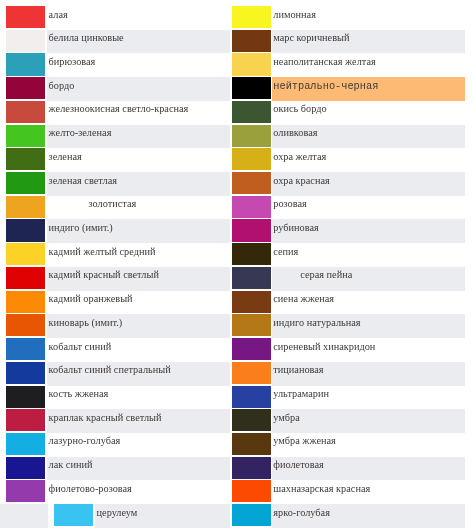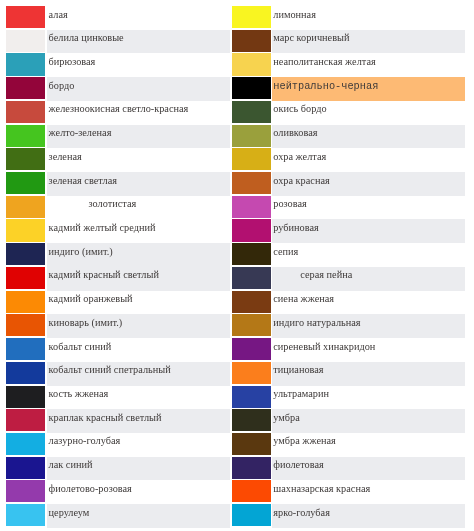--- a/index.html
+++ b/index.html
@@ -100,38 +100,38 @@
         </div>
       </div>
       <div class="row" style="background: rgb(255, 255, 255); gap: 40px;">
         <div class="swatch-cell">
           <div class="swatch" title="#efa41f" style="background: rgb(239, 164, 31);"></div>
         </div>
         <div class="label-cell">
           <span>золотистая</span>
         </div>
       </div>
+      <div class="row" style="background: rgb(235, 236, 239);">
+        <div class="swatch-cell">
+          <div class="swatch" title="#1e2553" style="background: rgb(30, 37, 83);"></div>
+        </div>
+        <div class="label-cell">
+          <span>индиго (имит.)</span>
+        </div>
+      </div>
       <div class="row" style="background: rgb(255, 255, 255);">
         <div class="swatch-cell">
           <div class="swatch" title="#fcd227" style="background: rgb(252, 210, 39);"></div>
         </div>
         <div class="label-cell">
           <span>кадмий желтый средний</span>
         </div>
       </div>
       <div class="row" style="background: rgb(235, 236, 239);">
         <div class="swatch-cell">
-          <div class="swatch" title="#1e2553" style="background: rgb(30, 37, 83);"></div>
-        </div>
-        <div class="label-cell">
-          <span>индиго (имит.)</span>
-        </div>
-      </div>
-      <div class="row" style="background: rgb(235, 236, 239);">
-        <div class="swatch-cell">
           <div class="swatch" title="#e00202" style="background: rgb(224, 2, 2);"></div>
         </div>
         <div class="label-cell">
           <span>кадмий красный светлый</span>
         </div>
       </div>
       <div class="row" style="background: rgb(255, 255, 255);">
         <div class="swatch-cell">
           <div class="swatch" title="#fc8a04" style="background: rgb(252, 138, 4);"></div>
         </div>
@@ -196,21 +196,21 @@
         </div>
       </div>
       <div class="row" style="background: rgb(255, 255, 255);">
         <div class="swatch-cell">
           <div class="swatch" title="#943aac" style="background: rgb(148, 58, 172);"></div>
         </div>
         <div class="label-cell">
           <span>фиолетово-розовая</span>
         </div>
       </div>
-      <div class="row" style="background: rgb(235, 236, 239);">
+      <div class="row" style="background: rgb(235, 236, 239); padding-left: 48px;">
         <div class="swatch-cell">
           <div class="swatch" title="#38c3f0" style="background: rgb(56, 195, 240);"></div>
         </div>
         <div class="label-cell">
           <span>церулеум</span>
         </div>
       </div>
     </div>
   <div class="column col-right" id="col1">
       <div class="row" style="background: rgb(255, 255, 255);">

